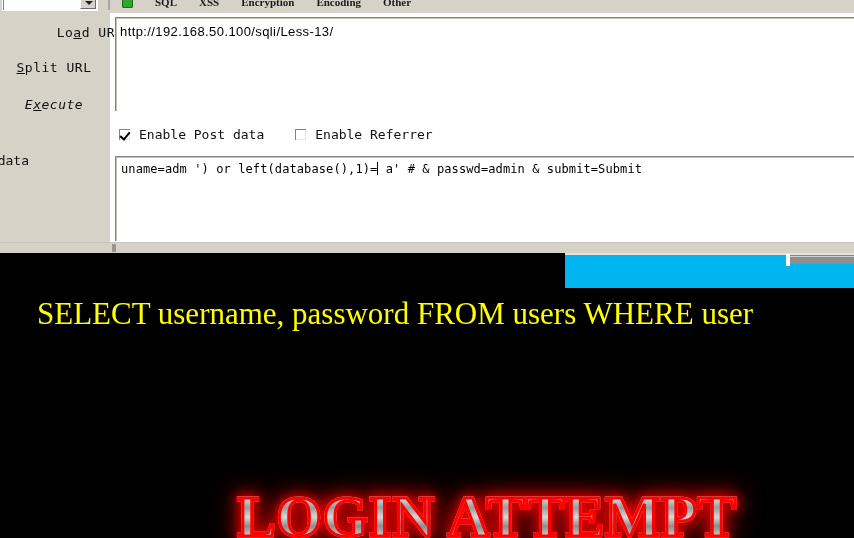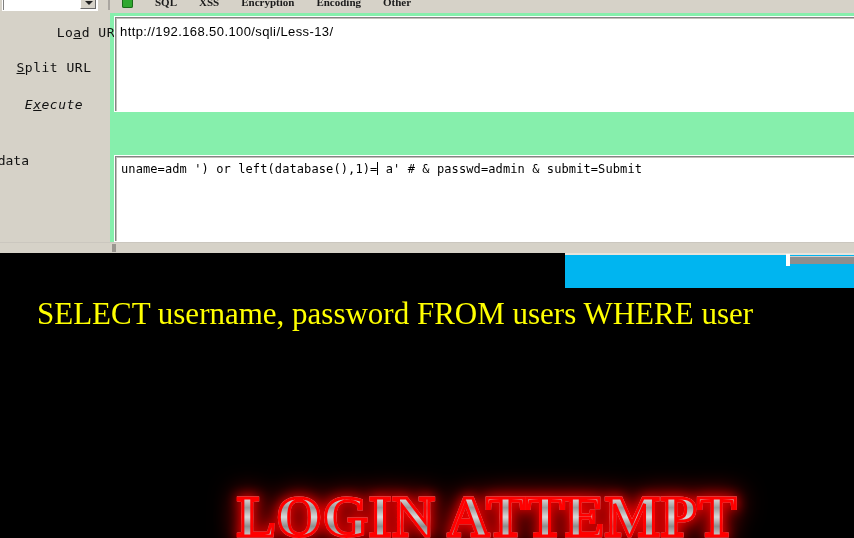--- a/index.html
+++ b/index.html
@@ -18,21 +18,21 @@
     height: 538px;
     overflow: hidden;
   }
 
   
   .hackbar {
     position: absolute;
     left: 0; top: 0;
     width: 854px;
     height: 318px;
-    background: #86efac;
+    background: #ffffff;
     overflow: hidden;
   }
 
   
   .toolbar {
     position: absolute;
     left: 0; top: -9px;
     width: 854px;
     height: 22px;
     display: flex;
@@ -340,20 +340,27 @@
 
       <div class="side-btn lbl-exec"><span>E</span><u>x</u><span>ecute</span></div>
 
       <div class="lbl-post">t data</div>
     </div>
 
     <div class="url-box">
       <div class="url-text">http://192.168.50.100/sqli/Less-13/</div>
     </div>
 
+    <div class="chk-row">
+      <div class="chk checked"></div>
+      <div class="chk-label">Enable Post data</div>
+      <div class="chk-gap"></div>
+      <div class="chk"></div>
+      <div class="chk-label">Enable Referrer</div>
+    </div>
 
     <div class="post-box">
       <div class="post-text"><span>uname=adm ') or left(database(),1)=</span><span class="caret"></span><span> a'   # &amp; passwd=admin &amp; submit=Submit</span></div>
     </div>
 
     <div class="splitter">
       <div class="splitter-grip"></div>
     </div>
   </div>
 

